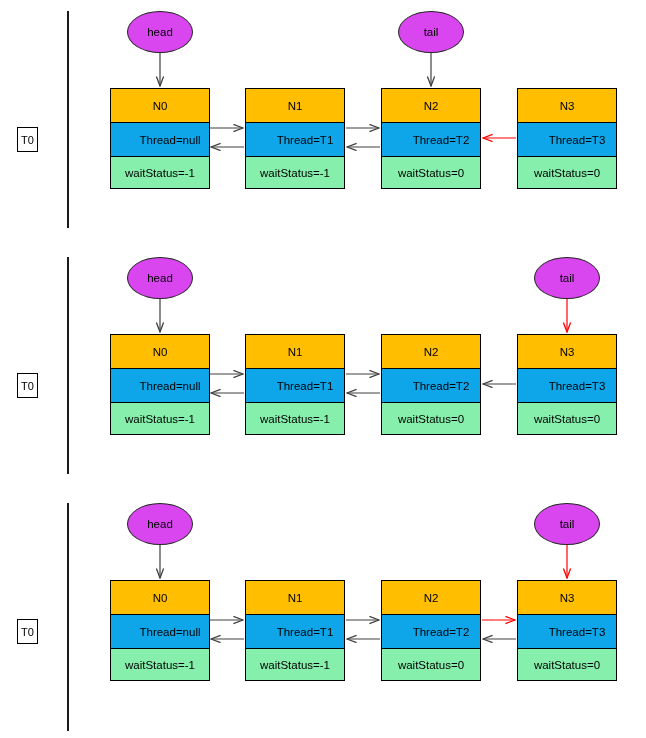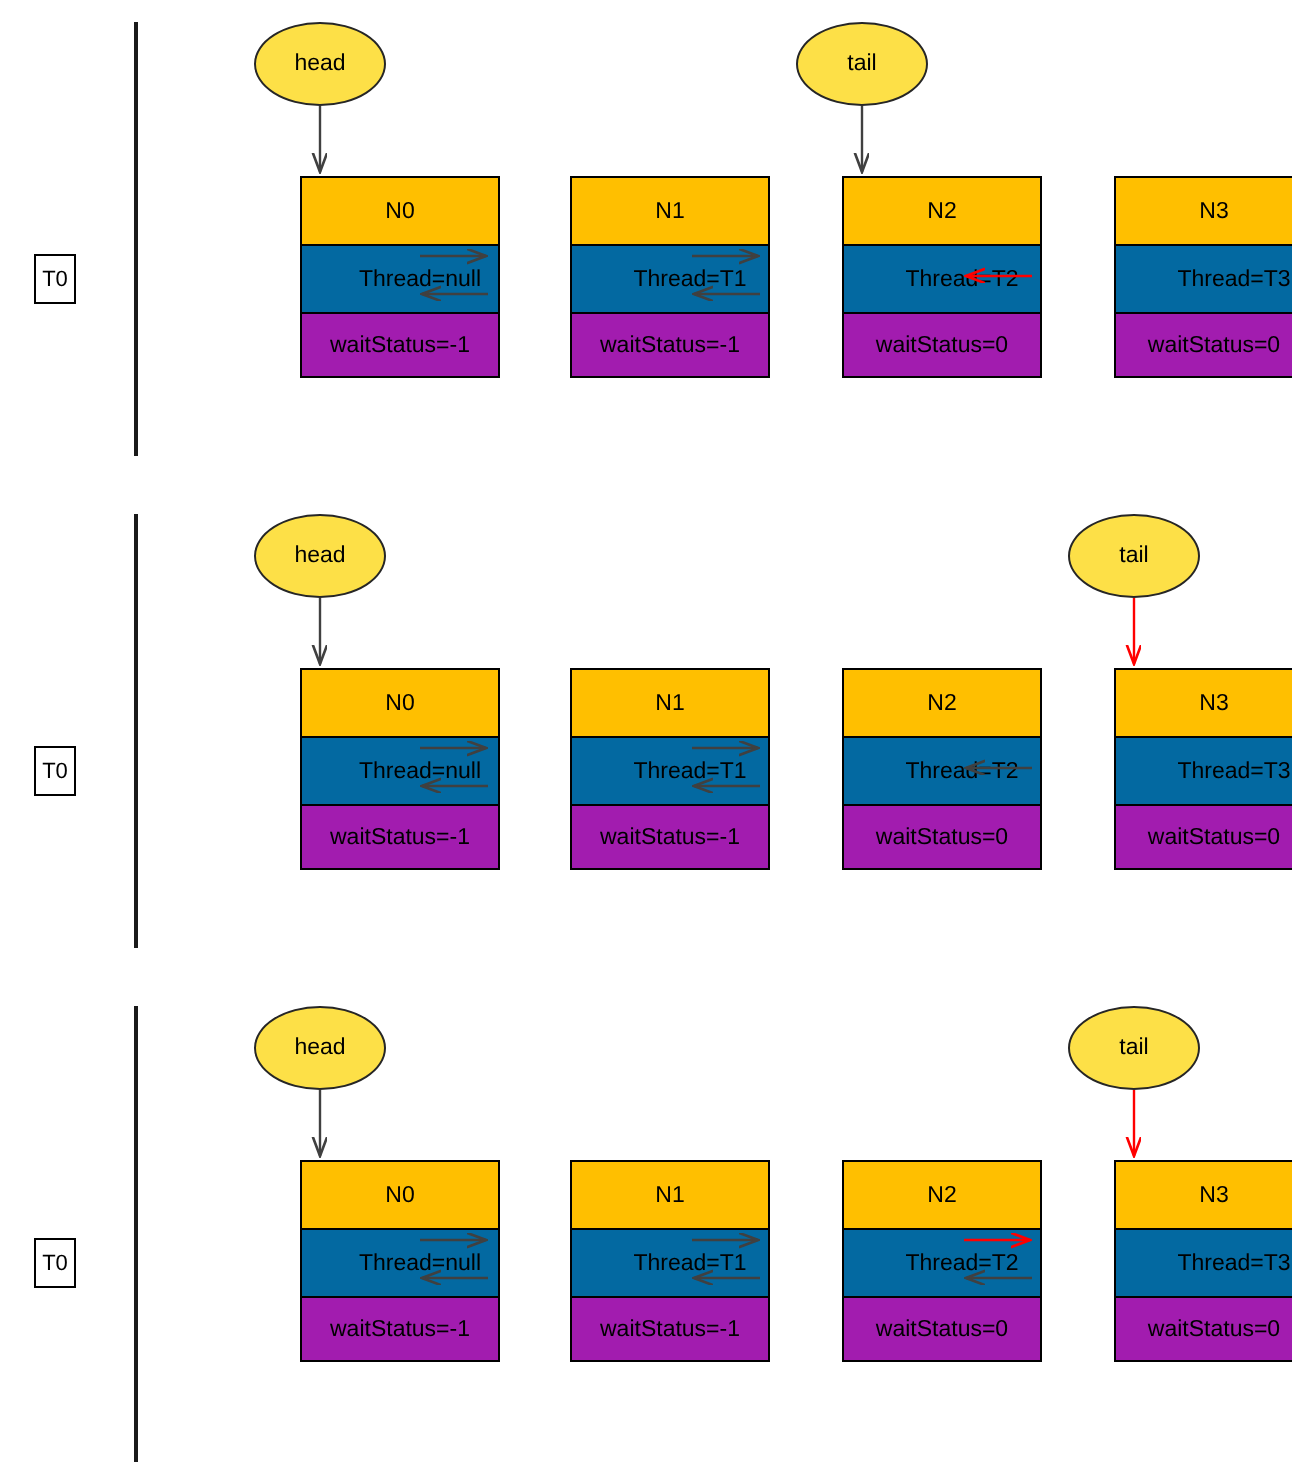--- a/index.html
+++ b/index.html
@@ -21,36 +21,36 @@
     font-size:11px;
     display:flex;align-items:center;justify-content:center;
     box-sizing:border-box;
     letter-spacing:0px;
   }
   .node{
     position:absolute;
     width:100px;height:101px;
     border:1.5px solid #000;
     box-sizing:border-box;
-    display:flex;flex-direction:column;margin-left:40px;
+    display:flex;flex-direction:column;
   }
   .node .seg{
     display:flex;align-items:center;justify-content:center;
     font-size:11.5px;
     box-sizing:border-box;
     white-space:nowrap;
   }
   .node .seg.title{flex:0 0 34px;background:#FFBF00;border-bottom:1.5px solid #000;}
-  .node .seg.thread{flex:0 0 34px;background:#0369a1;border-bottom:1.5px solid #000;padding-left:20px;}
-  .node .seg.wait{flex:1 1 auto;background:#a21caf;}
+  .node .seg.thread{flex:0 0 34px;background:#0ea5e9;border-bottom:1.5px solid #000;padding-left:20px;}
+  .node .seg.wait{flex:1 1 auto;background:#86efac;}
   .ptr{
     position:absolute;
     width:66px;height:42px;
     border-radius:50%;
-    background:#fde047;
+    background:#d946ef;
     border:1.5px solid #262626;
     display:flex;align-items:center;justify-content:center;
     font-size:11.5px;
     box-sizing:border-box;
   }
   .arrow-svg{position:absolute;left:0;top:0;width:646px;height:246px;overflow:visible;pointer-events:none;}
   .arrow-svg line{stroke-width:1.2;}
 </style>
 </head>
 <body>

